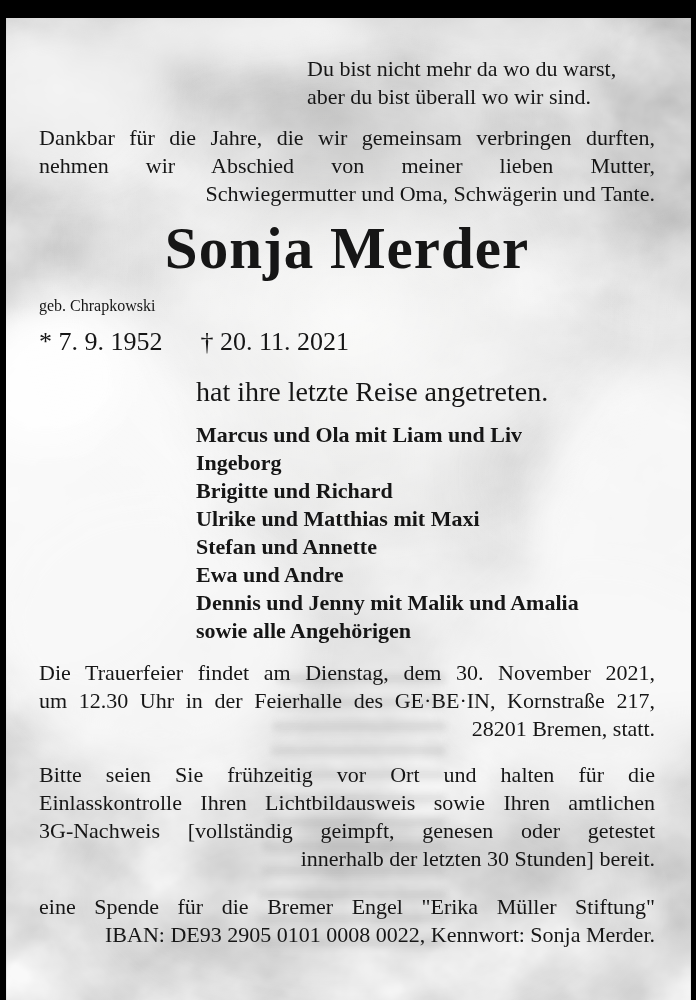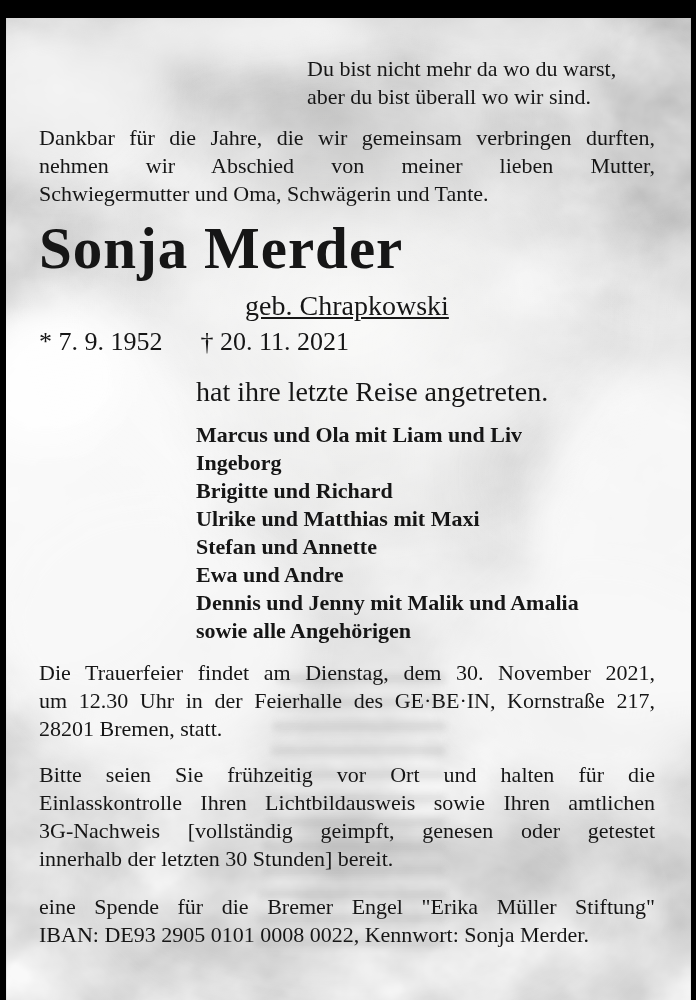--- a/index.html
+++ b/index.html
@@ -14,26 +14,26 @@
   }
   svg.bg { position:absolute; left:0; top:0; width:100%; height:100%; display:block; }
   .content {
     position:absolute; left:0; top:0; width:100%; height:100%;
     padding:0 36px 0 33px; box-sizing:border-box;
     color:#161616;
   }
   .epigraph { margin:37px 0 0 268px; font-size:22px; line-height:28px; white-space:nowrap; }
   .para { margin-top:13px; font-size:22px; line-height:28px; }
   .jline { text-align:justify; text-align-last:justify; }
-  .lline { text-align:left; }
+  .lline { text-align:right; }
   .name {
-    margin:8px 0 0 0; padding:0; text-align:left;
+    margin:8px 0 0 0; padding:0; text-align:center;
     font-size:59px; line-height:64px; font-weight:bold; letter-spacing:1px;
   }
-  .maiden { margin-top:13px; text-align:center; font-size:28px; line-height:26px;text-decoration:underline; }
+  .maiden { margin-top:13px; font-size:16px; line-height:26px; }
   .dates  { margin-top:8px; font-size:26px; line-height:30px; }
   .dates-gap { display:inline-block; width:38px; }
   .farewell { margin:21px 0 0 157px; font-size:28px; line-height:28px; }
   .mourners { margin:15px 0 0 157px; font-size:22px; line-height:28px; font-weight:bold;font-family:Liberation Serif, serif; }
   .service  { margin-top:14px; }
   .covid    { margin-top:18px; }
   .donation { margin-top:20px; }
 </style>
 </head>
 <body>

